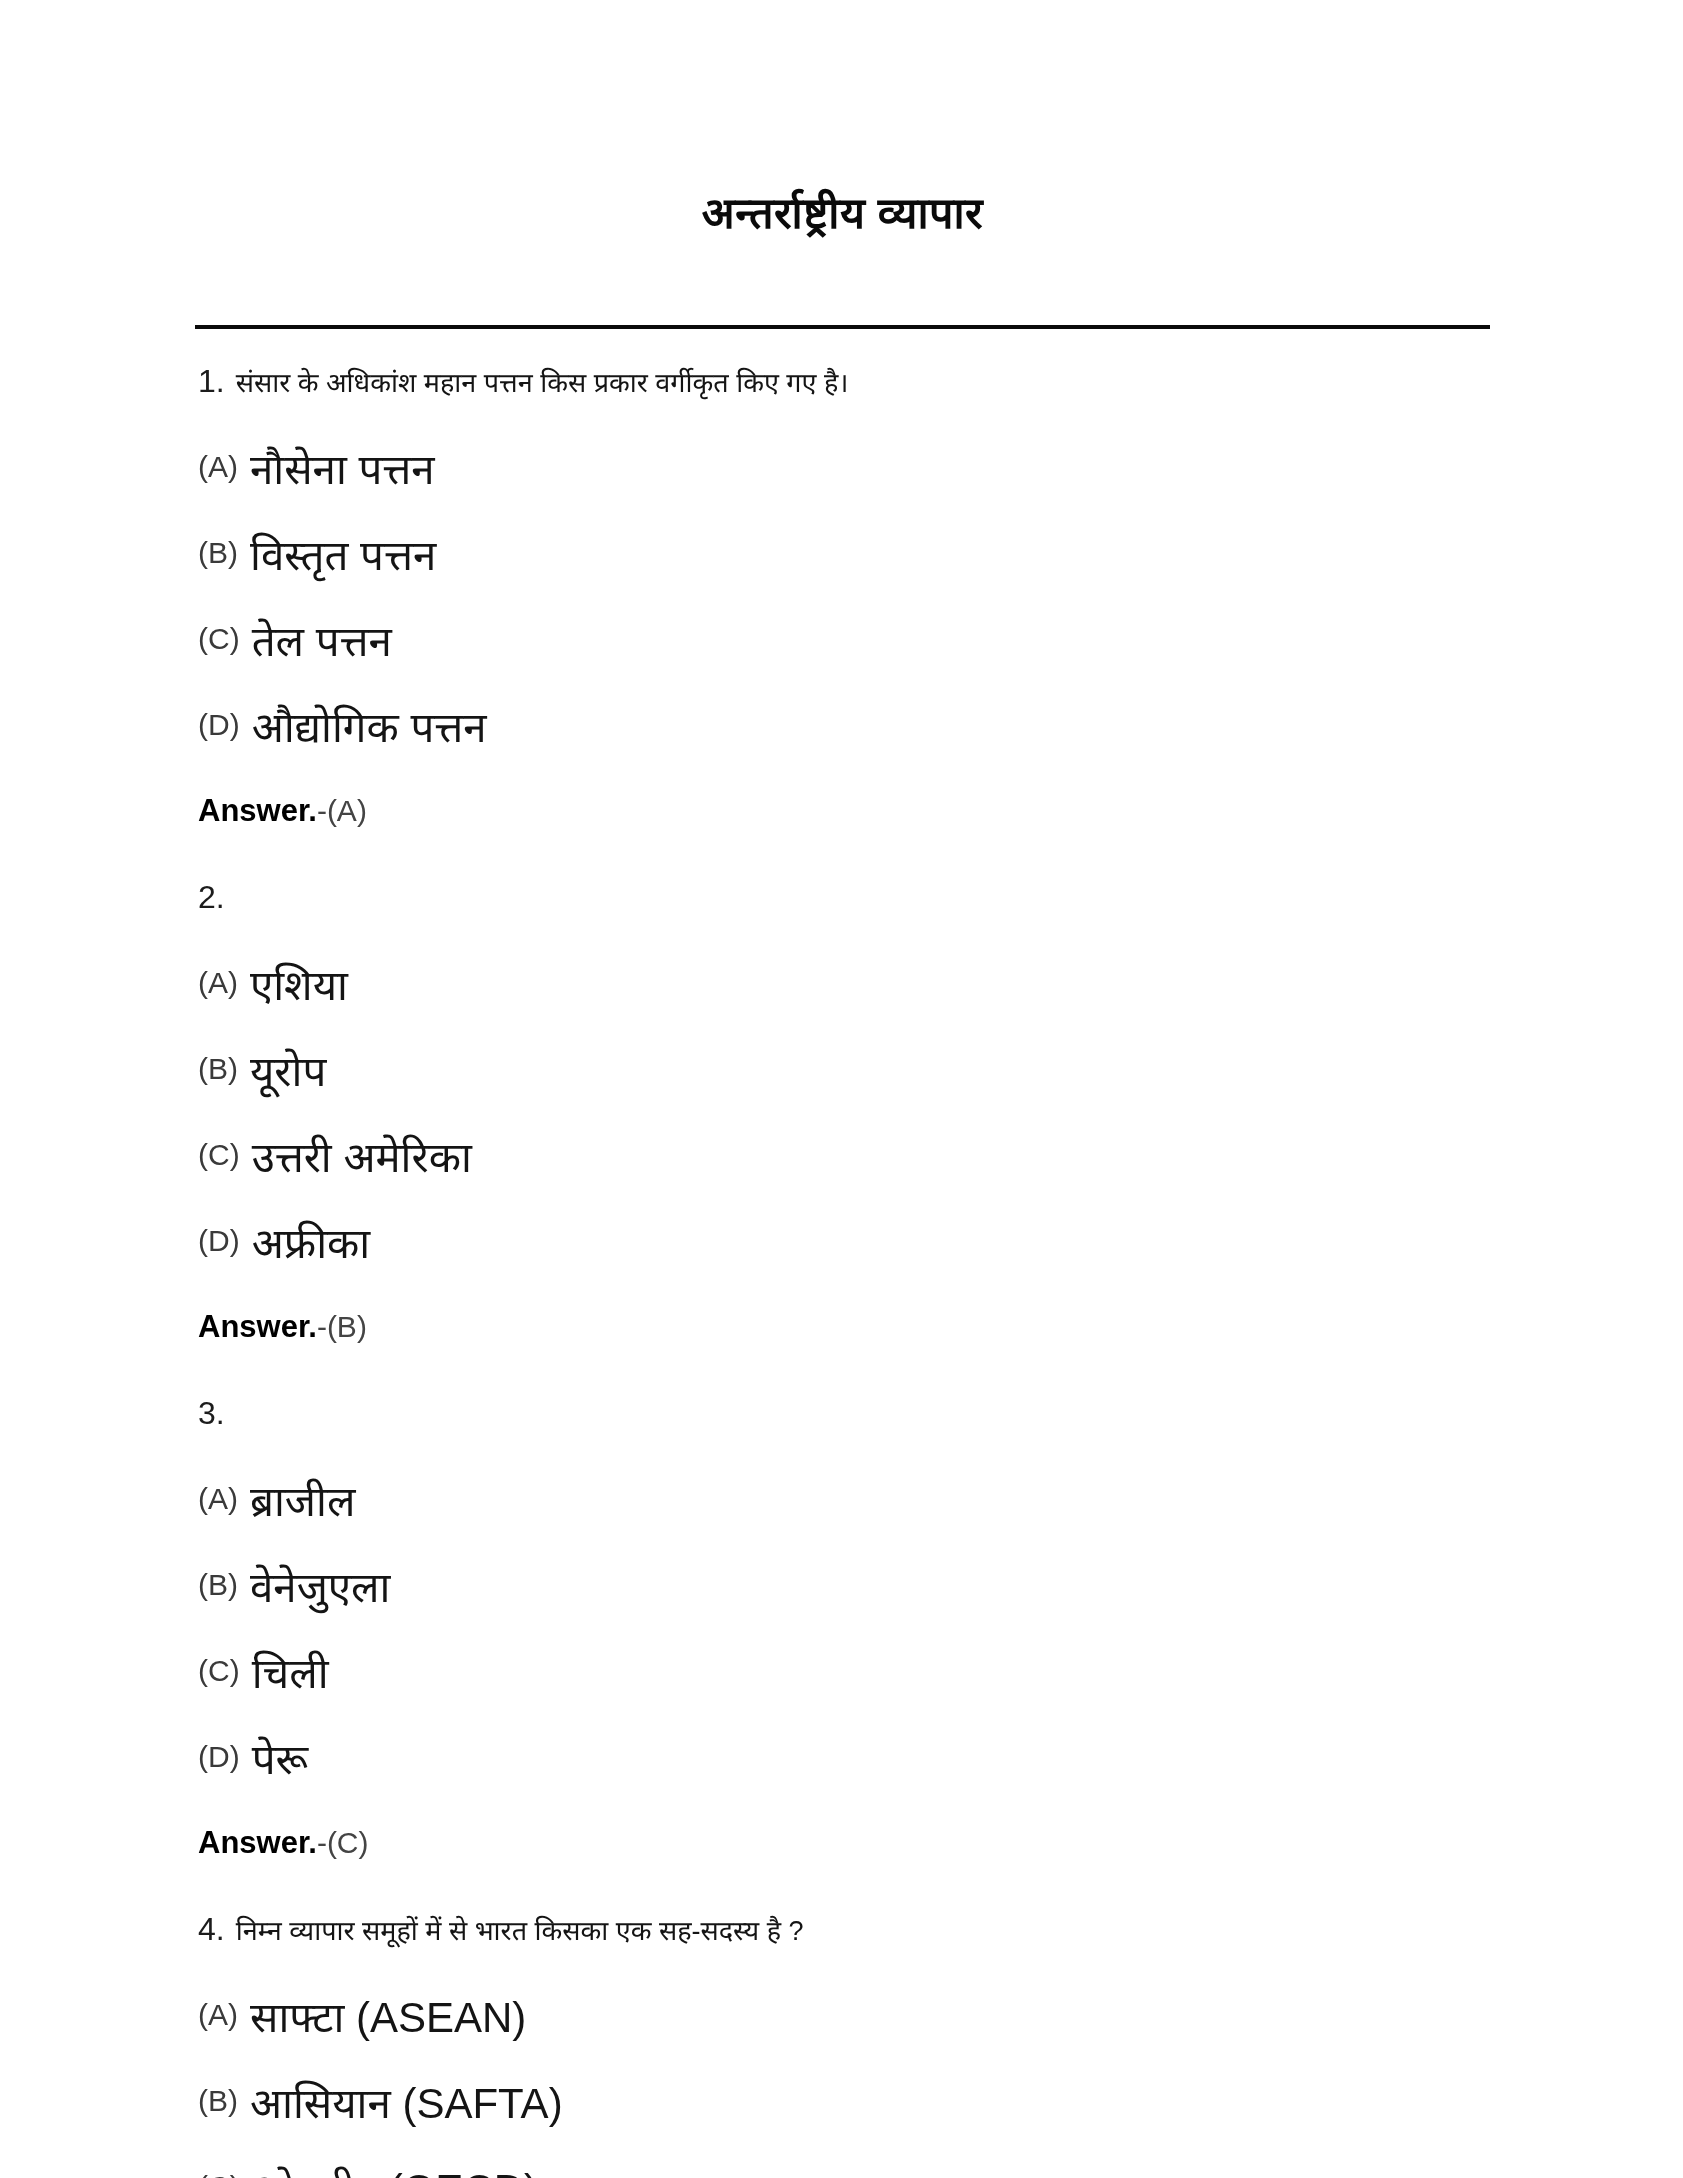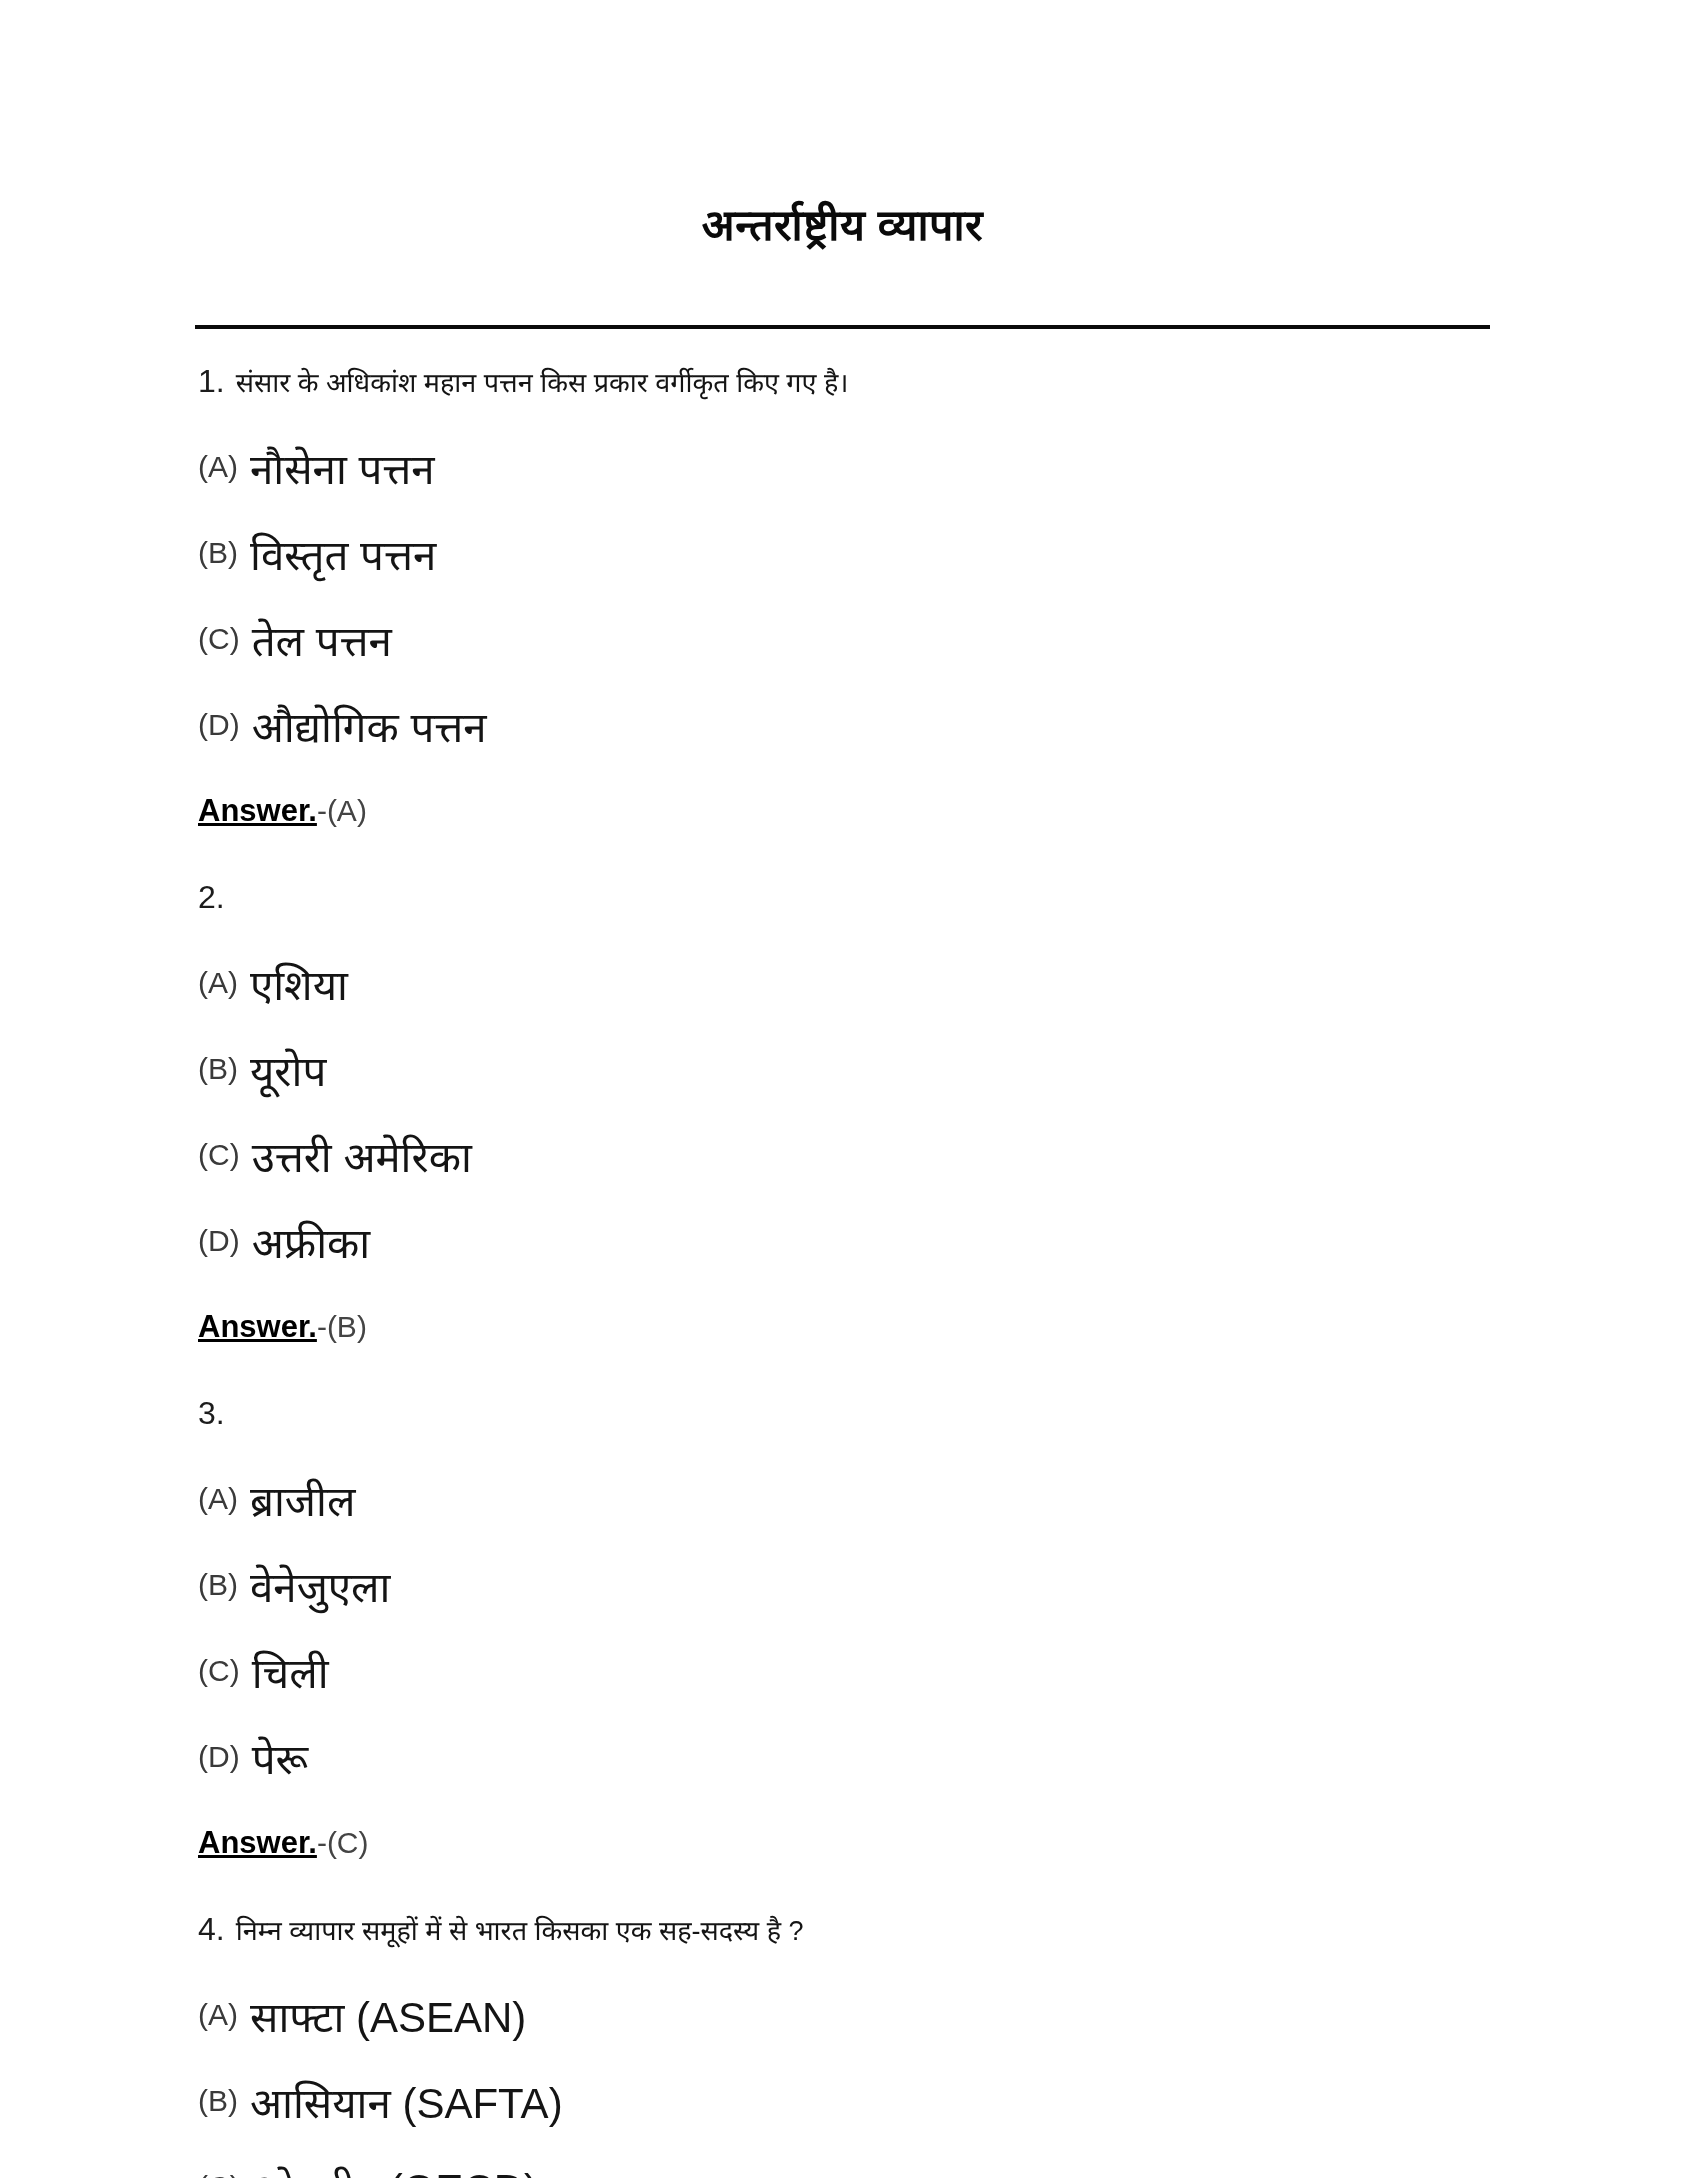--- a/index.html
+++ b/index.html
@@ -7,21 +7,21 @@
     position: relative;
     width: 1683px;
     height: 2178px;
     background: #ffffff;
     font-family: "Liberation Sans", sans-serif;
     color: #141414;
     overflow: hidden;
   }
   .page-title {
     position: absolute;
-    top: 198px;
+    top: 186px;
     left: 195px;
     width: 1295px;
     text-align: center;
     font-size: 43px;
     line-height: 55px;
     font-weight: 700;
     color: #0a0a0a;
     letter-spacing: 0.5px;
   }
   .divider {
@@ -59,21 +59,20 @@
     margin-right: 12px;
   }
   .opt-text {
     font-size: 42px;
     color: #141414;
   }
   .ans-label {
     font-size: 31px;
     font-weight: 700;
     color: #000000;
-    text-decoration: underline;
   }
   .ans-value {
     font-size: 30px;
     color: #444444;
   }
 </style>
 </head>
 <body>
 
 <div class="page">

